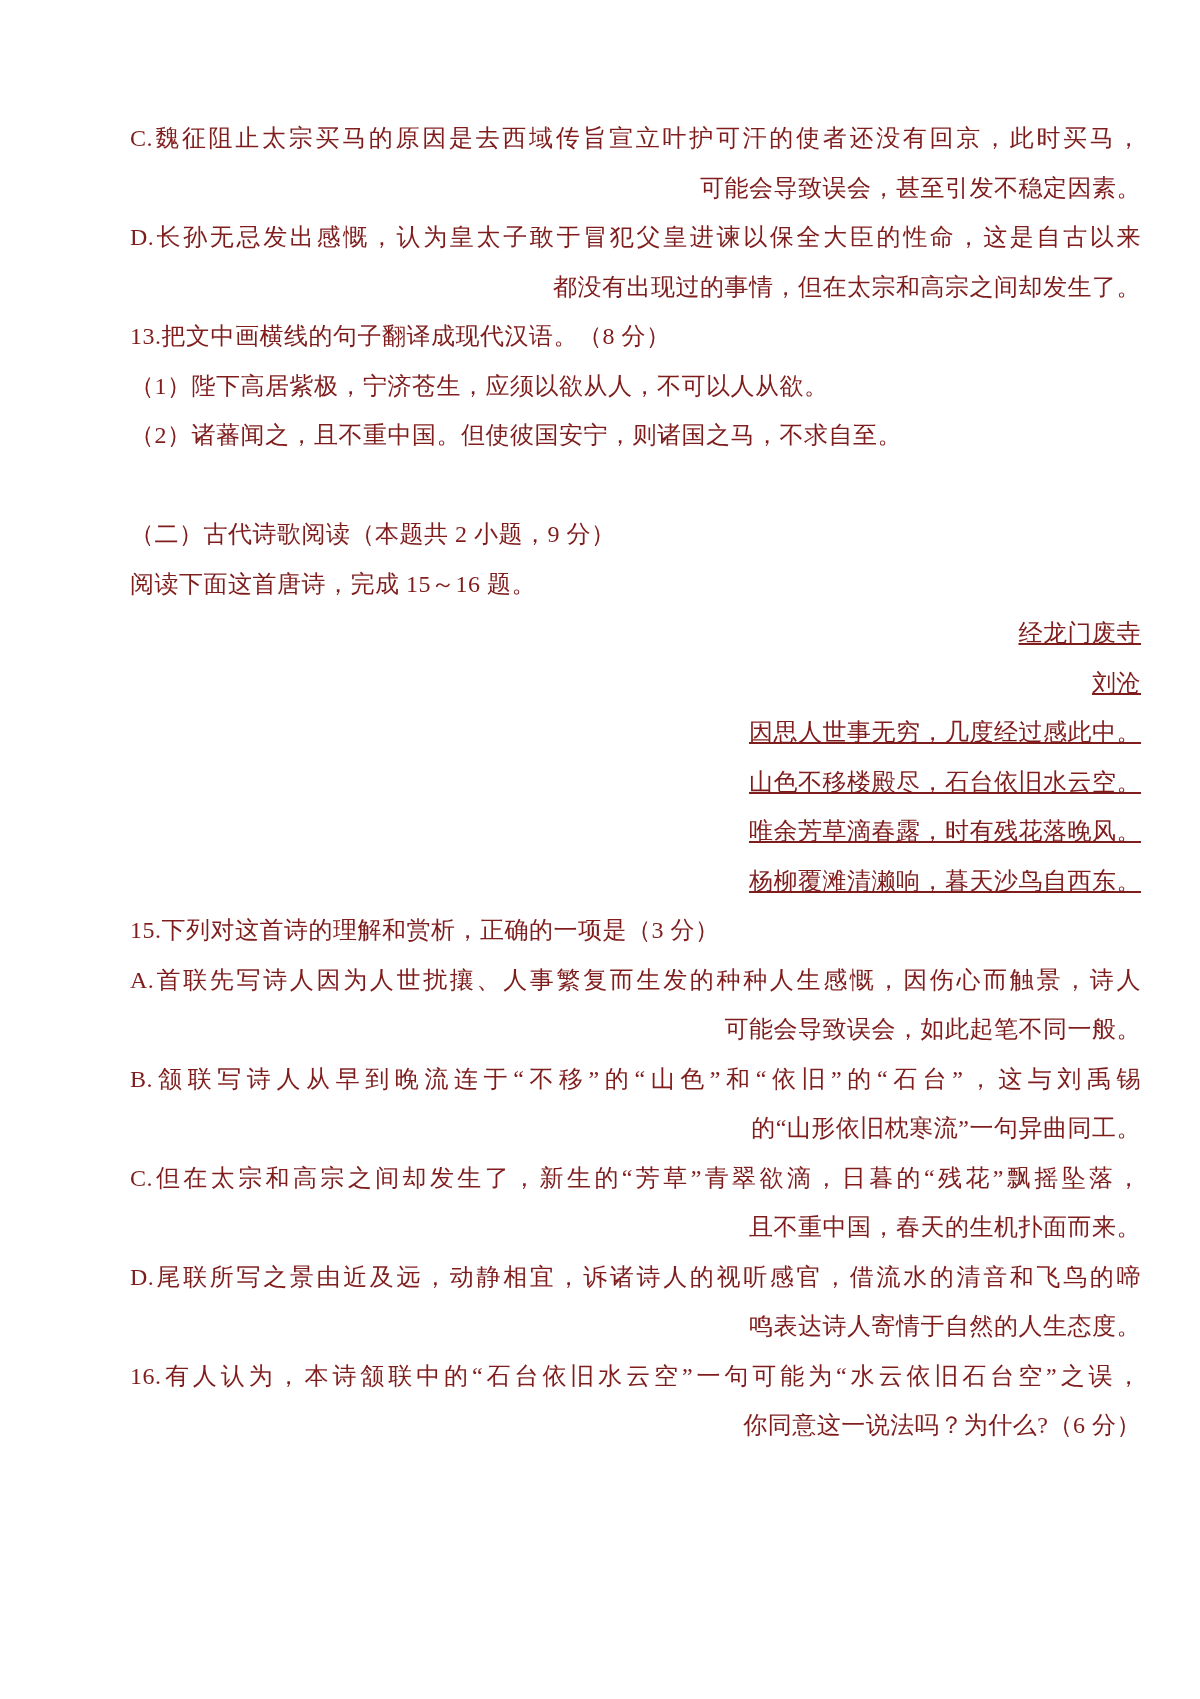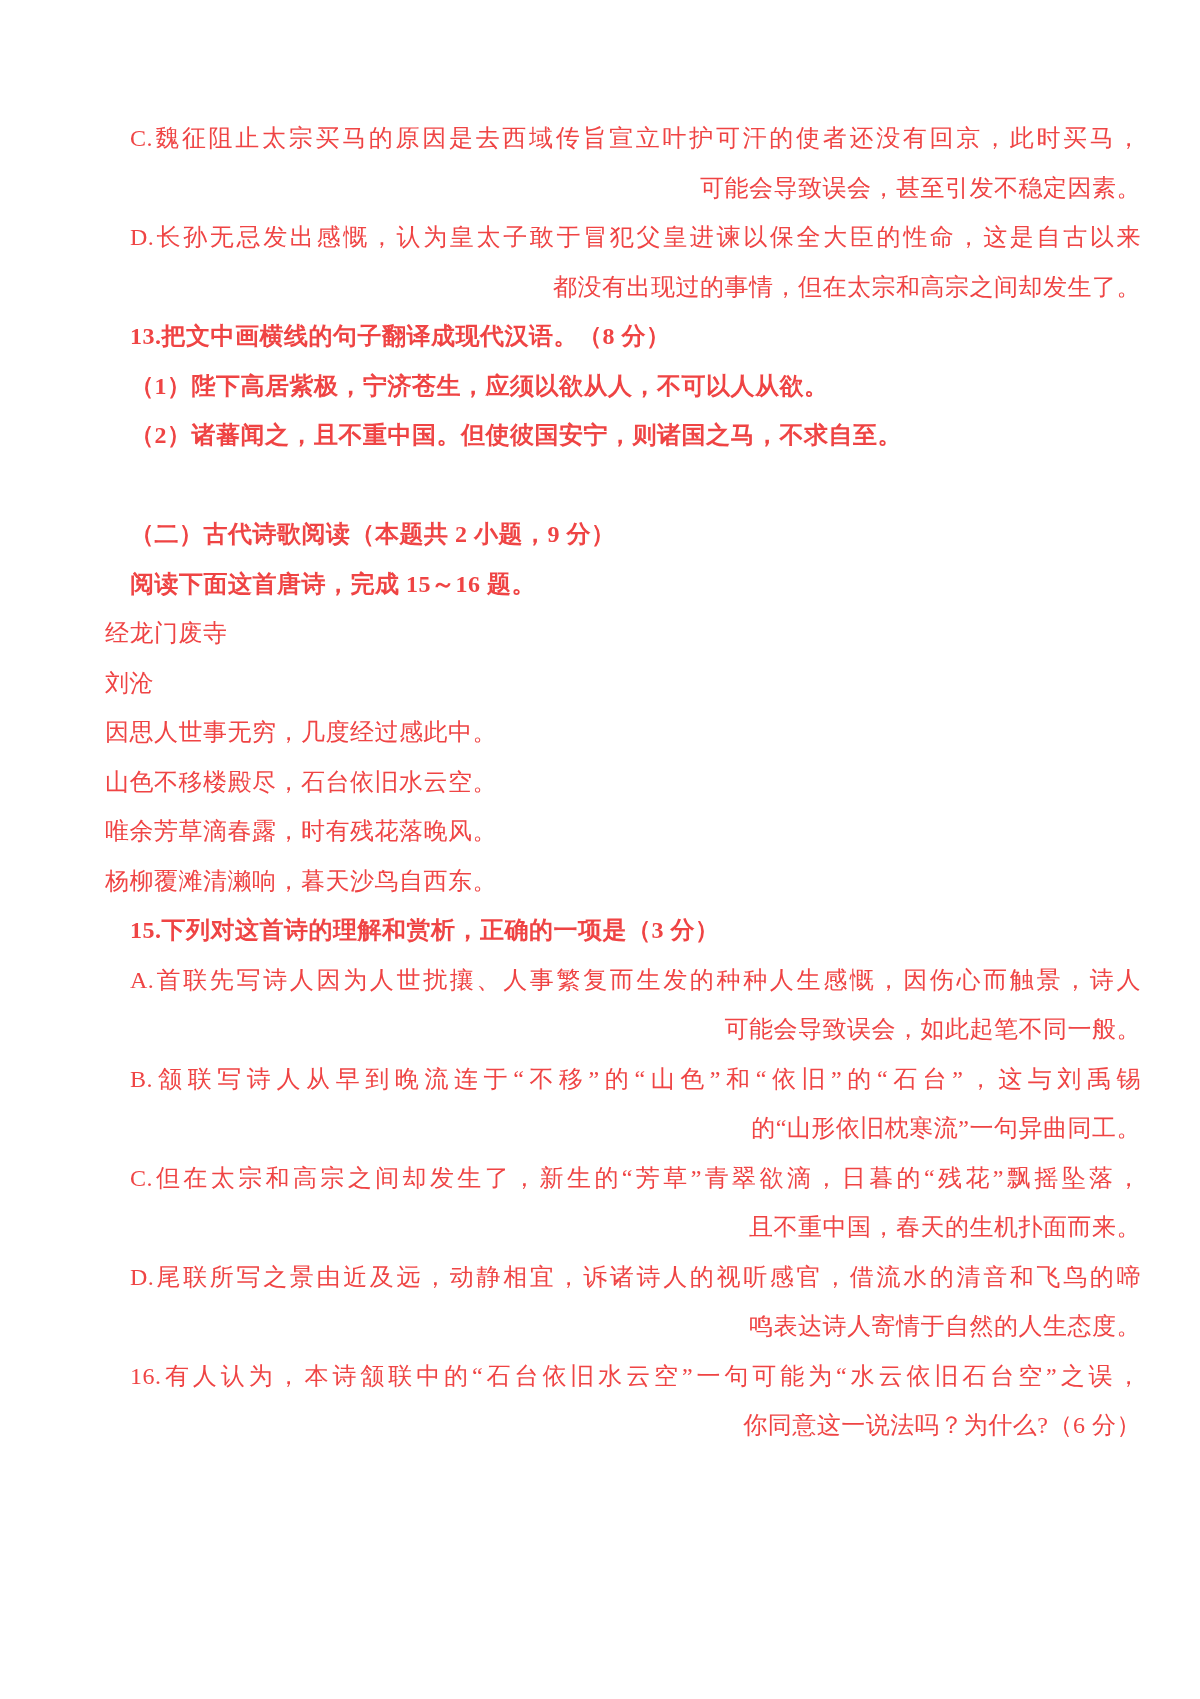--- a/index.html
+++ b/index.html
@@ -23,43 +23,43 @@
     font-size: 24px;
     line-height: 49.5px;
     letter-spacing: 0.5px;
   }
   .line {
     height: 49.5px;
     white-space: pre-wrap;
   }
   .line.indent {
     text-indent: 25px;
-    font-weight: bold;
   }
   .line.indent-justify {
     text-indent: 25px;
     text-align: justify;
     text-align-last: justify;
     text-justify: inter-character;
   }
   .line.plain {
     text-align: right;
   }
   .line.center {
-    text-align: left;
+    text-align: right;
     text-indent: 0;
+    text-decoration: underline;
   }
   .line.blank {
     
   }
 </style>
 </head>
 <body style="background-color: rgb(255, 255, 255);">
 
-<div class="doc-body" style="color: #ef4444;">
+<div class="doc-body" style="color: #7f1d1d;">
     <div class="line indent-justify">C.魏征阻止太宗买马的原因是去西域传旨宣立叶护可汗的使者还没有回京，此时买马，</div>
     <div class="line plain">可能会导致误会，甚至引发不稳定因素。</div>
     <div class="line indent-justify">D.长孙无忌发出感慨，认为皇太子敢于冒犯父皇进谏以保全大臣的性命，这是自古以来</div>
     <div class="line plain">都没有出现过的事情，但在太宗和高宗之间却发生了。</div>
     <div class="line indent">13.把文中画横线的句子翻译成现代汉语。（8 分）</div>
     <div class="line indent">（1）陛下高居紫极，宁济苍生，应须以欲从人，不可以人从欲。</div>
     <div class="line indent">（2）诸蕃闻之，且不重中国。但使彼国安宁，则诸国之马，不求自至。</div>
     <div class="line blank"></div>
     <div class="line indent">（二）古代诗歌阅读（本题共 2 小题，9 分）</div>
     <div class="line indent">阅读下面这首唐诗，完成 15～16 题。</div>

